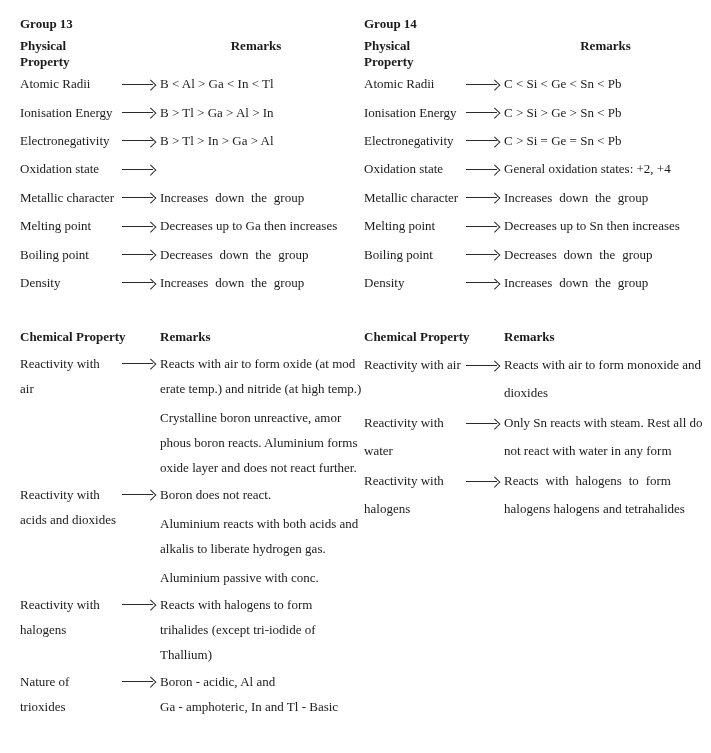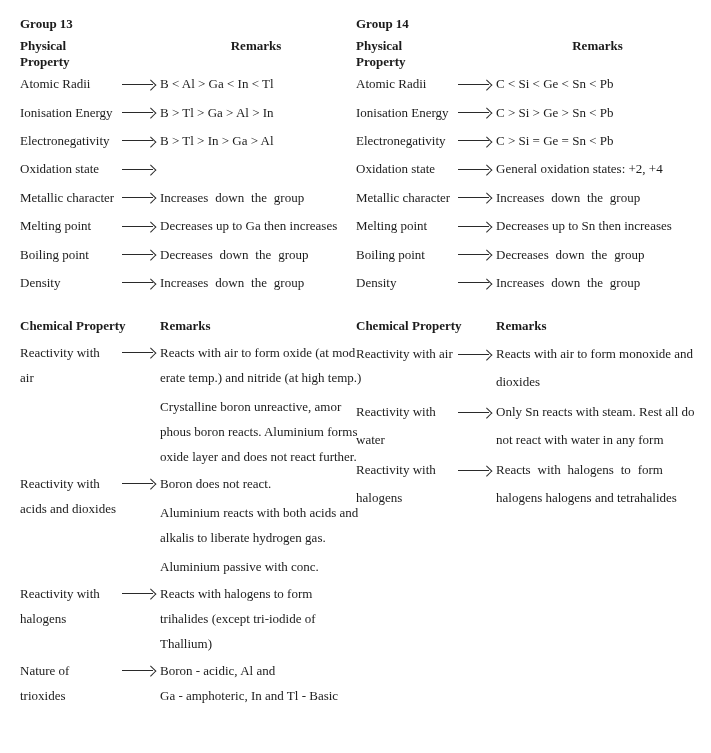--- a/index.html
+++ b/index.html
@@ -1,38 +1,38 @@
 <!DOCTYPE html>
 <html><head>
 <meta charset="utf-8">
 <style>
   * { margin:0; padding:0; box-sizing:border-box; }
   html,body { width:711px; height:753px; background:#ffffff; overflow:hidden; }
   body { font-family:"Liberation Serif", serif; font-size:13px; color:#1b1b1b; position:relative; }
 
   .col { position:absolute; top:10px; }
   .col-left  { left:20px;  width:332px; }
-  .col-right { left:356px; width:343px; }
+  .col-right { left:364px; width:343px; }
 
   .group-title { font-weight:bold; font-size:13px; line-height:28px; height:28px; }
 
   .phys-header { display:grid; grid-template-columns:97px 43px 1fr; line-height:16px; font-weight:bold; }
   .phys-header .ph-rem { text-align:center; }
 
   .p-row { display:grid; grid-template-columns:97px 43px 1fr; height:28.4px; align-items:center; }
   .p-row .prop, .p-row .remark { white-space:nowrap; }
   .wide { word-spacing:0.28em; }
 
   .arrow-cell { display:flex; align-items:center; justify-content:center; height:100%; }
   .arrow { position:relative; width:34px; height:9px; }
   .arrow::before { content:""; position:absolute; left:0; top:4px; width:31px; border-top:1px solid #2a2a2a; }
   .arrow::after  { content:""; position:absolute; right:1px; top:1.2px; width:6.5px; height:6.5px;
                    border-top:1px solid #2a2a2a; border-right:1px solid #2a2a2a; transform:rotate(45deg); }
 
-  .chem-header { display:grid; grid-template-columns:140px 1fr; font-weight:bold; line-height:28px; margin-top:15px; margin-bottom:0; }
+  .chem-header { display:grid; grid-template-columns:140px 1fr; font-weight:bold; line-height:28px; margin-top:26px; margin-bottom:0; }
 
   .c-row { display:grid; grid-template-columns:97px 43px 1fr; margin-bottom:2px; align-items:start; }
   .line { display:block; white-space:nowrap; }
   .col-left  .c-row .line { line-height:25px; }
   .col-right .c-row .line { line-height:28px; }
   .col-left  .c-row .arrow-cell { height:25px; }
   .col-right .c-row .arrow-cell { height:28px; }
   .para { margin:0 0 4px; }
   .para:last-child { margin-bottom:0; }
   .col-right .para { margin:0; }

